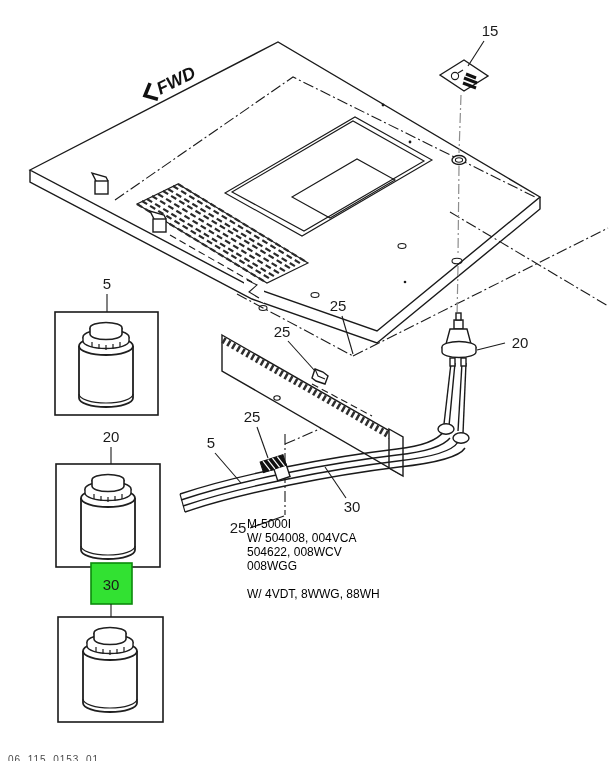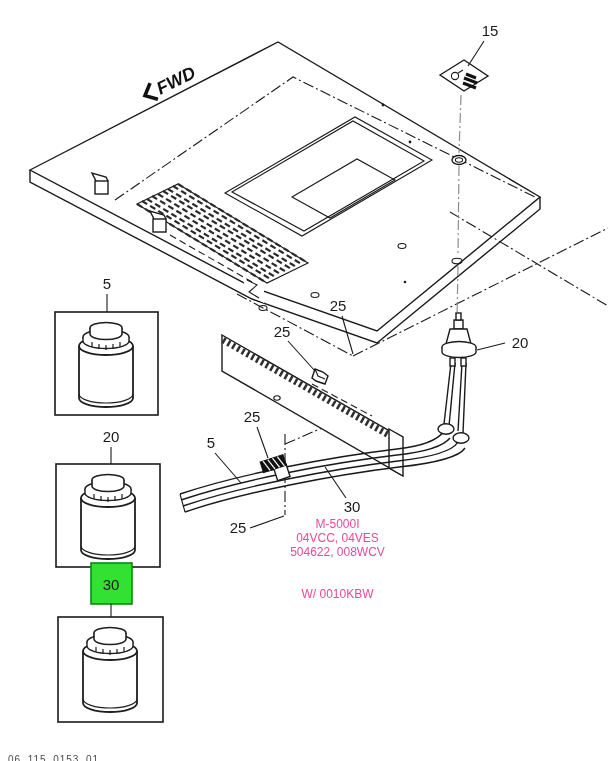--- a/index.html
+++ b/index.html
@@ -1,22 +1,22 @@
 <!DOCTYPE html>
 <html><head>
 <meta charset="utf-8">
 <style>
   html,body{margin:0;padding:0;background:#fff;}
   #page{position:relative;width:610px;height:761px;background:#ffffff;overflow:hidden;
         font-family:"Liberation Sans", sans-serif;}
   svg{position:absolute;left:0;top:0;}
   .callout{font:15px "Liberation Sans", sans-serif;fill:#1a1a1a;}
   .fwd{font:italic bold 18px "Liberation Sans", sans-serif;fill:#111;}
-  #notes{position:absolute;left:247px;top:517px;width:181px;text-align:center;
-         font-size:12px;line-height:14px;color:#ec4899;}
+  #notes{position:absolute;left:247px;top:517px;width:181px;
+         font-size:12px;line-height:14px;color:#000000;}
   #notes .gap{height:14px;}
   #figid{position:absolute;left:8px;top:754px;font-size:10px;color:#4a4a4a;letter-spacing:1px;white-space:nowrap;}
   .ln{stroke:#1a1a1a;stroke-width:1.4;fill:none;}
   .thin{stroke:#1a1a1a;stroke-width:1.1;fill:none;}
   .wf{stroke:#1a1a1a;stroke-width:1.4;fill:#fff;}
   .cl{stroke:#8d8d8d;stroke-width:1.2;fill:none;stroke-dasharray:10 3 2 3;}
   .ph{stroke:#1a1a1a;stroke-width:1.1;fill:none;stroke-dasharray:11 3 2 3;}
   .dash{stroke:#1a1a1a;stroke-width:1.1;fill:none;stroke-dasharray:7 4;}
 </style>
 </head>
@@ -205,21 +205,22 @@
   </g>
 
   <g>
     <rect x="58" y="617" width="105" height="105" fill="#fff" stroke="#1a1a1a" stroke-width="1.6"></rect>
     <use href="#canister-shape" transform="translate(110,625)"></use>
   </g>
 </svg>
 
   <div id="notes">
     <div>M-5000I</div>
-    <div>04VCC, 04VES</div>
+    <div>W/ 504008, 004VCA</div>
     <div>504622, 008WCV</div>
+    <div>008WGG</div>
     <div class="gap"></div>
+    <div>W/ 4VDT, 8WWG, 88WH</div>
     <div class="gap"></div>
-    <div>W/ 0010KBW</div>
   </div>
 
   <div id="figid">06_115_0153_01</div>
 </div>
 
 </body></html>

